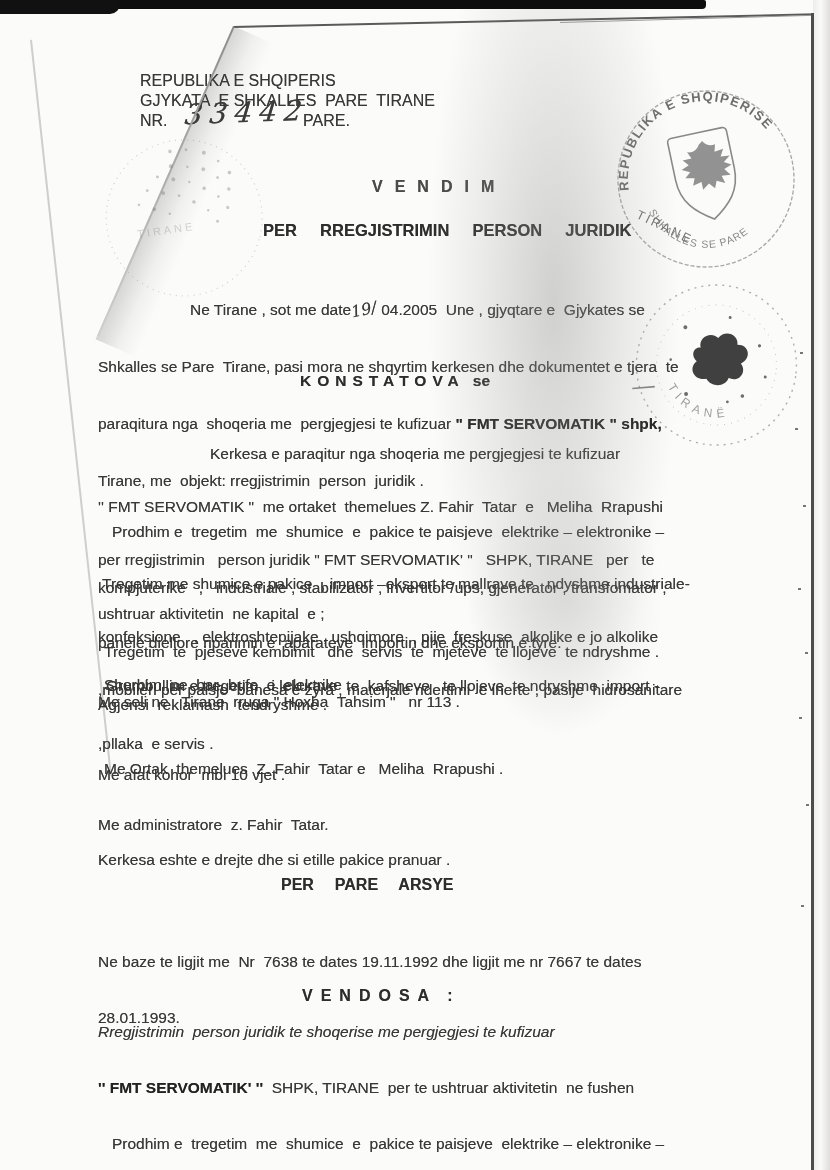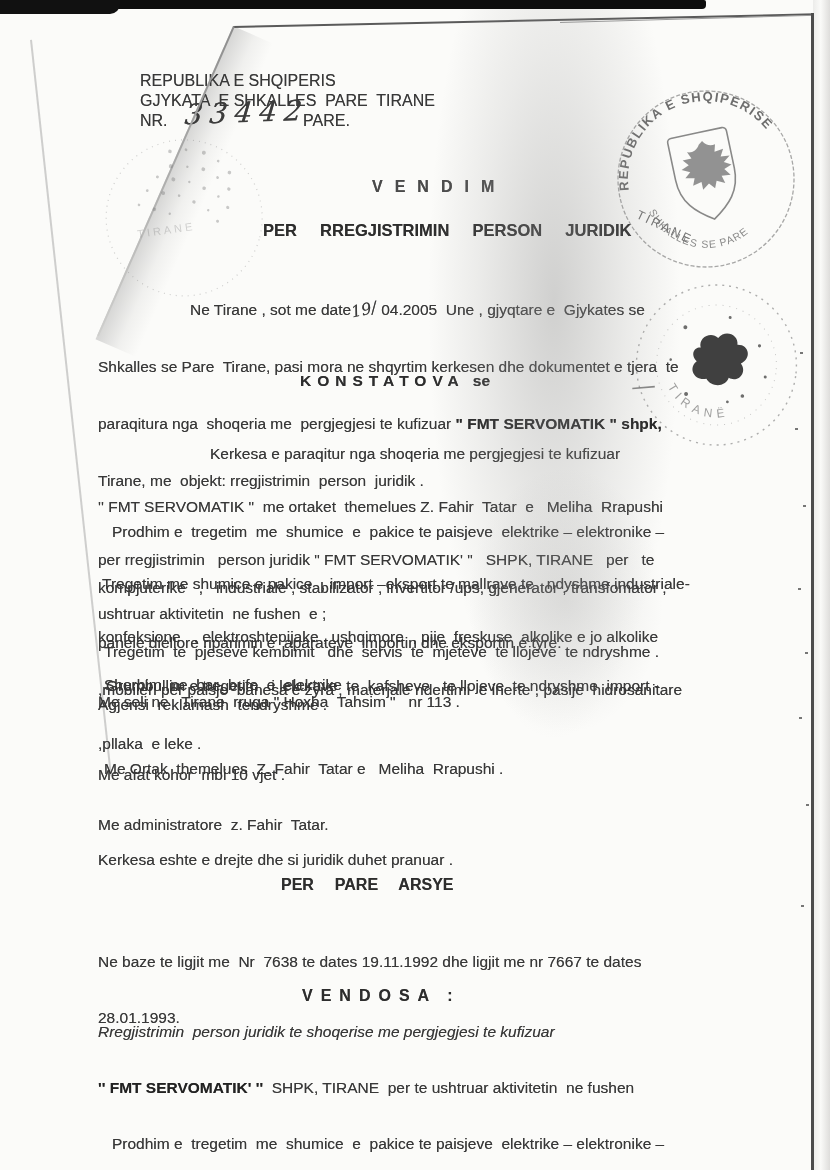--- a/index.html
+++ b/index.html
@@ -75,34 +75,34 @@
   <div><span>paraqitura nga  shoqeria me  pergjegjesi te kufizuar </span><span class="b">" FMT SERVOMATIK " shpk,</span></div>
   <div>Tirane, me  objekt: rregjistrimin  person  juridik .</div>
 </div>
 
 <div class="txt heading" style="left:300px;top:372px;font-size:15.5px;"><span style="letter-spacing:6px;">KONSTATOVA</span><span style="margin-left:8px;">se</span></div>
 
 <div class="txt para" style="left:98px;top:409px;line-height:17.8px;">
   <div style="text-indent:112px;">Kerkesa e paraqitur nga shoqeria me pergjegjesi te kufizuar</div>
   <div>'' FMT SERVOMATIK "  me ortaket  themelues Z. Fahir  Tatar  e   Meliha  Rrapushi</div>
   <div>per rregjistrimin   person juridik " FMT SERVOMATIK' "   SHPK, TIRANE   per   te</div>
-  <div>ushtruar aktivitetin  ne fushen  e ;</div>
+  <div>ushtruar aktivitetin  ne kapital  e ;</div>
 </div>
 
 <div class="txt para" style="left:98px;top:486px;line-height:18.5px;">
   <div style="text-indent:14px;">Prodhim e  tregetim  me  shumice  e  pakice te paisjeve  elektrike – elektronike –</div>
   <div>kompjuterike   ,   industriale , stabilizator , invertitor /ups, gjenerator , transfomator ,</div>
   <div>panele diellore riparimin e  aparateve  importin dhe eksportin e tyre.</div>
 </div>
 
 <div class="txt para" style="left:98px;top:539px;line-height:17.8px;">
   <div style="text-indent:4px;">Tregetim me shumice e pakice  , import –eksport te mallrave te   ndyshme industriale-</div>
   <div>konfeksione   , elektroshtepijake , ushqimore  , pije  freskuse  alkolike e jo alkolike</div>
   <div>,mobileri per paisje  banesa e zyra , materjale ndertimi  e inerte , pasije  hidrosanitare</div>
-  <div>,pllaka  e leke .</div>
+  <div>,pllaka  e servis .</div>
 </div>
 
 <div class="txt para" style="left:98px;top:608px;line-height:17.5px;">
   <div style="text-indent:6px;">Tregetim  te  pjeseve kembimit   dhe  servis  te  mjeteve  te llojeve  te ndryshme .</div>
   <div>Agjensi  reklamash  tendryshme .</div>
 </div>
 
 <div class="txt para" style="left:98px;top:641px;line-height:18px;">
   <div style="text-indent:8px;">Grumbullim e tregetim   i lekurave  te  kafsheve   te llojeve  te ndryshme  import -</div>
 </div>
@@ -113,21 +113,21 @@
 <div class="txt para" style="left:98px;top:723px;line-height:18.5px;">
   <div style="text-indent:6px;">Me Ortak  themelues  Z. Fahir  Tatar e   Meliha  Rrapushi .</div>
   <div>Me administratore  z. Fahir  Tatar.</div>
 </div>
 
 <div class="txt" style="left:98px;top:766px;">Me afat kohor  mbi 10 vjet .</div>
 
 <div class="txt para" style="left:98px;top:796px;line-height:23.5px;">
 </div>
 
-<div class="txt" style="left:98px;top:851px;">Kerkesa eshte e drejte dhe si juridik duhet pranuar .</div>
+<div class="txt" style="left:98px;top:851px;">Kerkesa eshte e drejte dhe si etille pakice pranuar .</div>
 
 <div class="txt heading" style="left:281px;top:876px;font-size:16px;word-spacing:6px;">PER  PARE  ARSYE</div>
 
 <div class="txt para" style="left:98px;top:916px;line-height:18.5px;">
   <div>Ne baze te ligjit me  Nr  7638 te dates 19.11.1992 dhe ligjit me nr 7667 te dates</div>
   <div>28.01.1993.</div>
 </div>
 
 <div class="txt heading" style="left:302px;top:987px;font-size:16px;"><span style="letter-spacing:8px;">VENDOSA</span><span style="margin-left:10px;">:</span></div>
 

